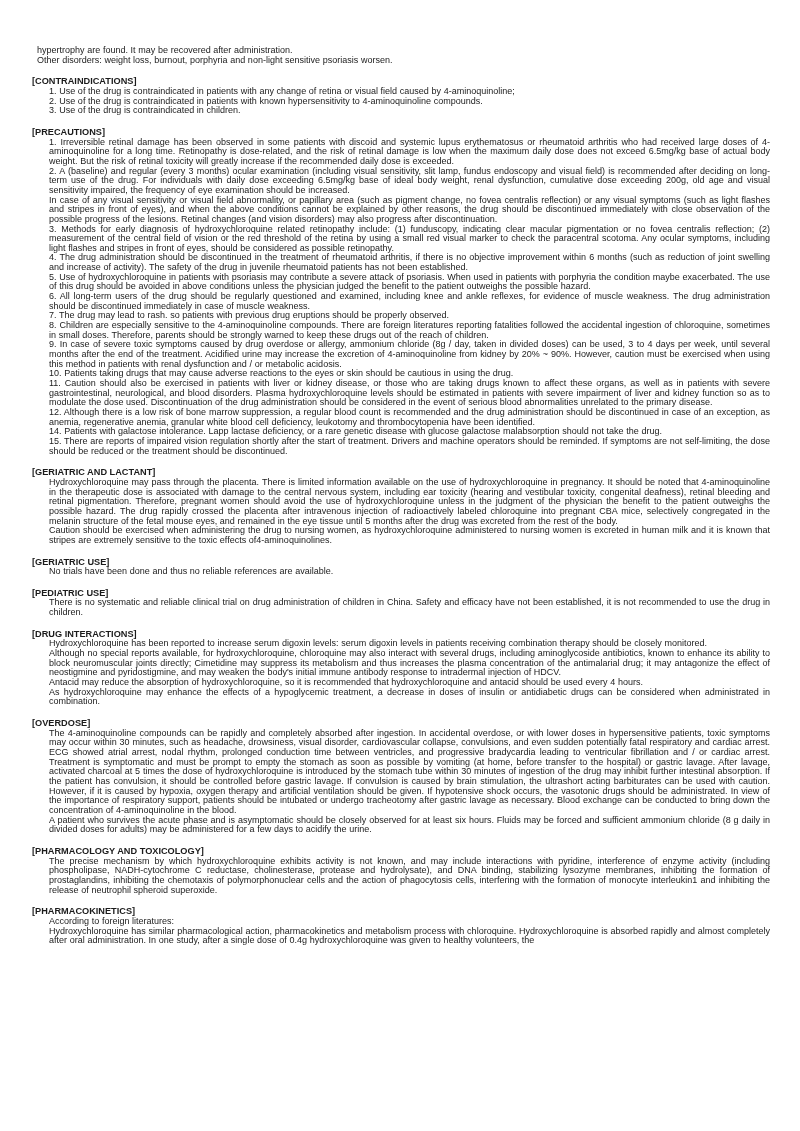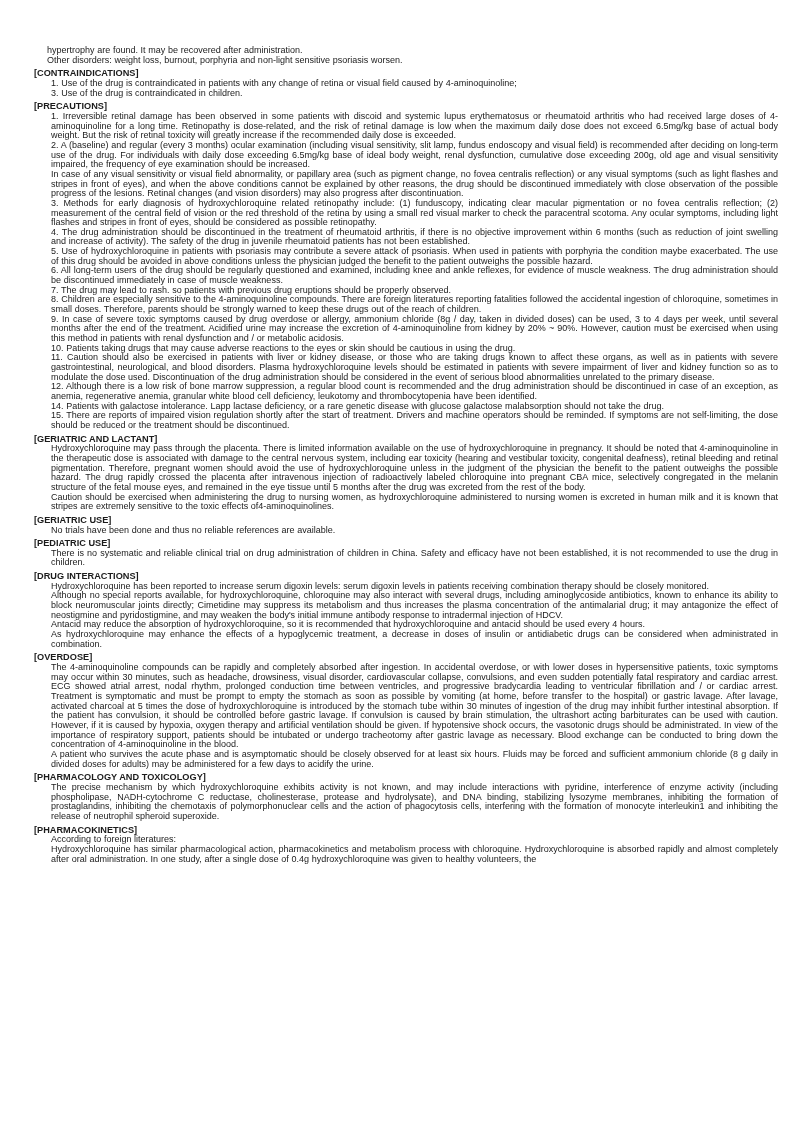--- a/index.html
+++ b/index.html
@@ -11,24 +11,24 @@
     width: 800px;
     height: 1131px;
     overflow: hidden;
     font-family: "Liberation Sans", "DejaVu Sans", sans-serif;
     color: #1b1b1b;
   }
   .page {
     box-sizing: border-box;
     width: 800px;
     height: 896px;
-    padding: 46px 18px 0 30px;
+    padding: 46px 18px 0 20px;
     background: #ffffff;
   }
-  .doc-section { margin: 4px; }
+  .doc-section { margin: 12px; }
   .section-heading {
     margin: 0;
     font-size: 9.2px;
     line-height: 9.65px;
     font-weight: bold;
     letter-spacing: 0;
   }
   .doc-paragraph {
     margin: 0 0 0 17px;
     font-size: 9px;
@@ -43,20 +43,21 @@
 
 <div class="page">
   <div class="intro" id="intro-container">
       <p class="doc-paragraph">hypertrophy are found. It may be recovered after administration.</p>
       <p class="doc-paragraph">Other disorders: weight loss, burnout, porphyria and non-light sensitive psoriasis worsen.</p>
     </div>
   <div id="sections-container">
       <section class="doc-section">
     <h2 class="section-heading">[CONTRAINDICATIONS]</h2>
   <p class="doc-paragraph">1. Use of the drug is contraindicated in patients with any change of retina or visual field caused by 4-aminoquinoline;</p>
+        <p class="doc-paragraph">2. Use of the drug is contraindicated in patients with known hypersensitivity to 4-aminoquinoline compounds.</p>
         <p class="doc-paragraph">3. Use of the drug is contraindicated in children.</p>
       </section>
       <section class="doc-section">
     <h2 class="section-heading">[PRECAUTIONS]</h2>
   <p class="doc-paragraph">1. Irreversible retinal damage has been observed in some patients with discoid and systemic lupus erythematosus or rheumatoid arthritis who had received large doses of 4-aminoquinoline for a long time. Retinopathy is dose-related, and the risk of retinal damage is low when the maximum daily dose does not exceed 6.5mg/kg base of actual body weight. But the risk of retinal toxicity will greatly increase if the recommended daily dose is exceeded.</p>
         <p class="doc-paragraph">2. A (baseline) and regular (every 3 months) ocular examination (including visual sensitivity, slit lamp, fundus endoscopy and visual field) is recommended after deciding on long-term use of the drug. For individuals with daily dose exceeding 6.5mg/kg base of ideal body weight, renal dysfunction, cumulative dose exceeding 200g, old age and visual sensitivity impaired, the frequency of eye examination should be increased.</p>
         <p class="doc-paragraph">In case of any visual sensitivity or visual field abnormality, or papillary area (such as pigment change, no fovea centralis reflection) or any visual symptoms (such as light flashes and stripes in front of eyes), and when the above conditions cannot be explained by other reasons, the drug should be discontinued immediately with close observation of the possible progress of the lesions. Retinal changes (and vision disorders) may also progress after discontinuation.</p>
         <p class="doc-paragraph">3. Methods for early diagnosis of hydroxychloroquine related retinopathy include: (1) funduscopy, indicating clear macular pigmentation or no fovea centralis reflection; (2) measurement of the central field of vision or the red threshold of the retina by using a small red visual marker to check the paracentral scotoma. Any ocular symptoms, including light flashes and stripes in front of eyes, should be considered as possible retinopathy.</p>
         <p class="doc-paragraph">4. The drug administration should be discontinued in the treatment of rheumatoid arthritis, if there is no objective improvement within 6 months (such as reduction of joint swelling and increase of activity). The safety of the drug in juvenile rheumatoid patients has not been established.</p>
         <p class="doc-paragraph">5. Use of hydroxychloroquine in patients with psoriasis may contribute a severe attack of psoriasis. When used in patients with porphyria the condition maybe exacerbated. The use of this drug should be avoided in above conditions unless the physician judged the benefit to the patient outweighs the possible hazard.</p>

